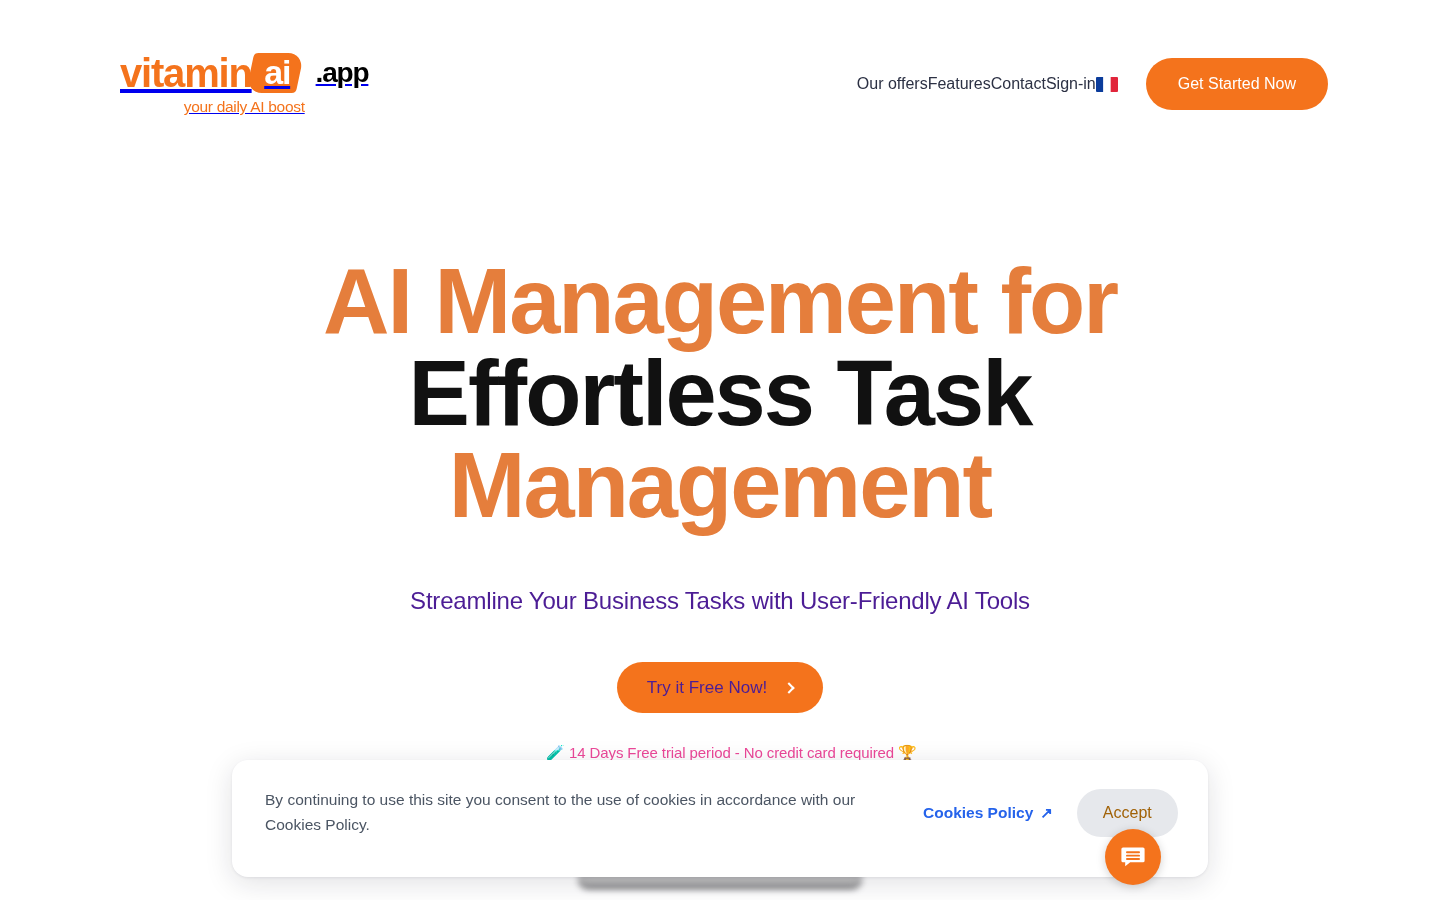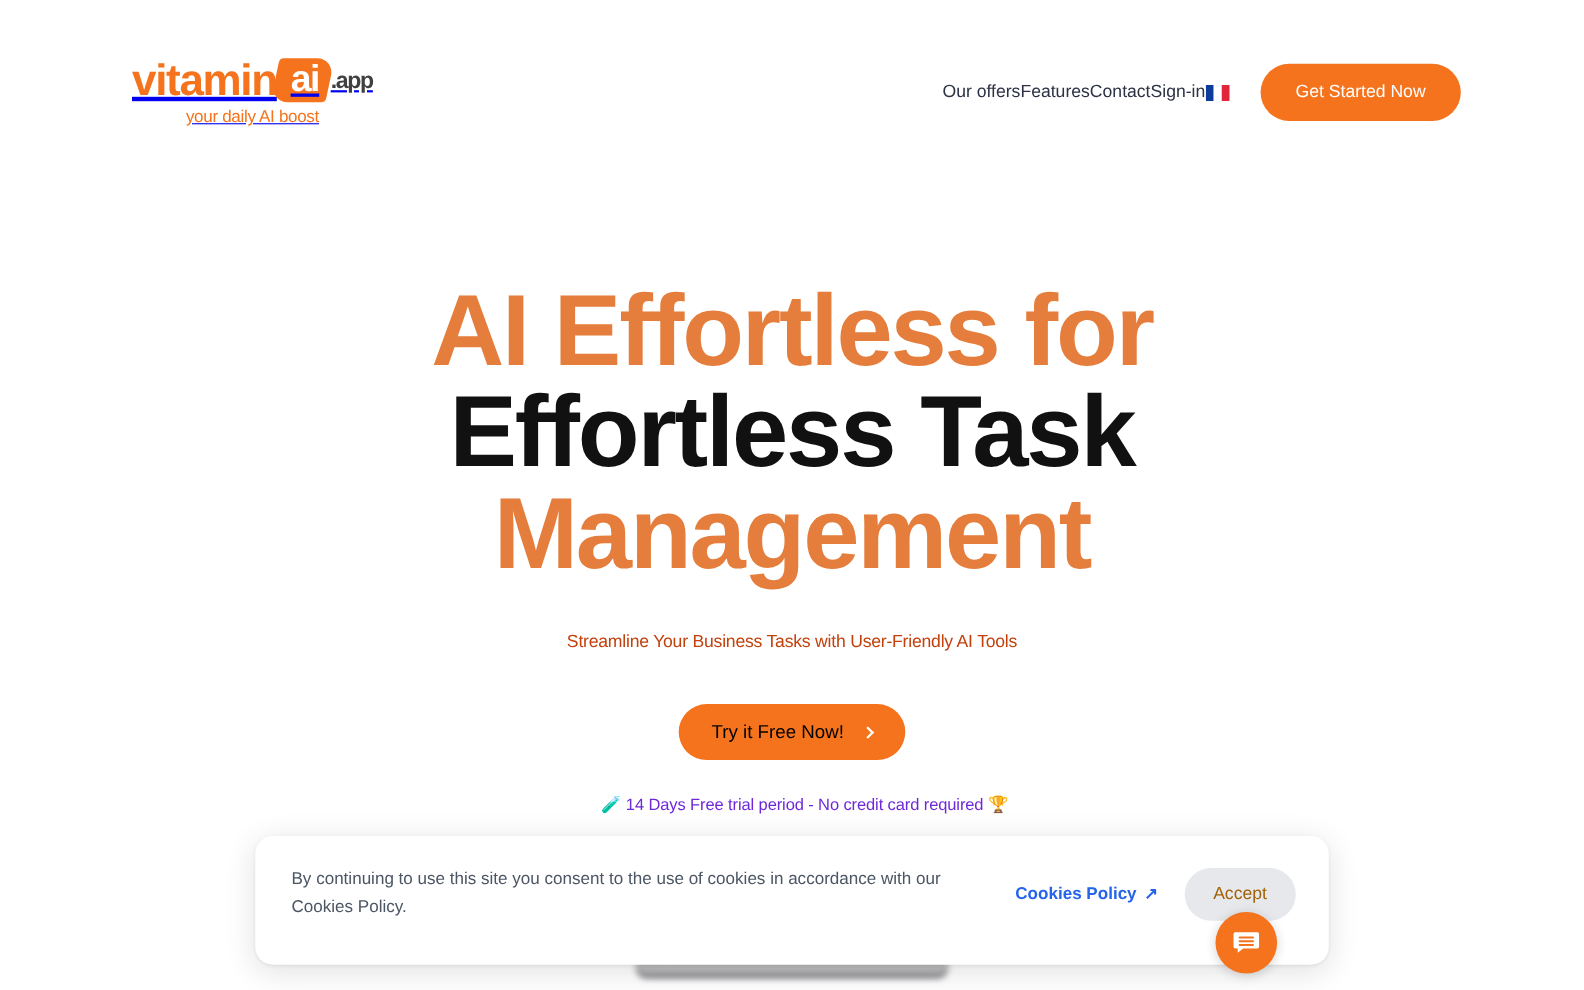--- a/index.html
+++ b/index.html
@@ -58,24 +58,24 @@
     background: #F4731C;
     color: #ffffff;
     font-size: 34px;
     font-weight: 700;
     border-radius: 4px 16px 4px 16px;
     transform: skewX(-12deg);
     height: 40px;
   }
   .logo-ai-badge span { transform: skewX(12deg); display:inline-block; }
   .logo-tld {
-    font-size: 21px;
-    font-weight: 700;
-    color: #404040;
-    margin-left: 1px;
+    font-size: 28px;
+    font-weight: 700;
+    color: #000000;
+    margin-left: 16px;
   }
   .logo-tagline {
     margin-top: 6px;
     font-size: 15.5px;
     font-weight: 400;
     color: #F4731C;
     letter-spacing: -0.3px;
   }
 
   .nav {
@@ -128,33 +128,33 @@
     line-height: 1.0;
     letter-spacing: -2px;
     margin: 0 auto;
     max-width: 1100px;
   }
   .headline .accent { color: #E57E3C; }
   .headline .dark { color: #111111; }
   .headline-line { display: block; }
 
   .subhead {
-    margin-top: 44px;
-    font-size: 16px;
-    color: #c2410c;
+    margin-top: 56px;
+    font-size: 24px;
+    color: #4c1d95;
     letter-spacing: -0.2px;
   }
 
   .cta-wrap { margin-top: 47px; }
   .btn-cta {
     display: inline-flex;
     align-items: center;
     gap: 16px;
     background: #F4731C;
-    color: #000000;
+    color: #4c1d95;
     border: none;
     border-radius: 30px;
     height: 51px;
     padding: 0 30px;
     font-size: 17px;
     font-family: "Liberation Sans", sans-serif;
     cursor: pointer;
   }
   .chevron-right {
     display: inline-block;
@@ -162,21 +162,21 @@
     height: 8px;
     border-right: 2px solid #ffffff;
     border-top: 2px solid #ffffff;
     transform: rotate(45deg);
     margin-left: 2px;
   }
 
   .trial-note {
     margin-top: 31px;
     font-size: 15px;
-    color: #6d28d9;
+    color: #ec4899;
     letter-spacing: -0.1px;
     padding-left: 23px;
   }
   .trial-emoji { font-size: 15px; }
 
   
   .ph-badge {
     position: absolute;
     left: 578px;
     top: 828px;
@@ -309,21 +309,21 @@
           <rect x="14.67" y="0" width="7.33" height="15" fill="#E1253B"></rect>
         </svg>
       </span>
 
       <button class="btn-primary">Get Started Now</button>
     </nav>
   </header>
 
   <section class="hero">
     <h1 class="headline">
-      <span class="headline-line accent">AI Effortless for</span>
+      <span class="headline-line accent">AI Management for</span>
       <span class="headline-line dark">Effortless Task</span>
       <span class="headline-line accent">Management</span>
     </h1>
 
     <p class="subhead">Streamline Your Business Tasks with User-Friendly AI Tools</p>
 
     <div class="cta-wrap">
       <button class="btn-cta">
         <span>Try it Free Now!</span>
         <span class="chevron-right"></span>

